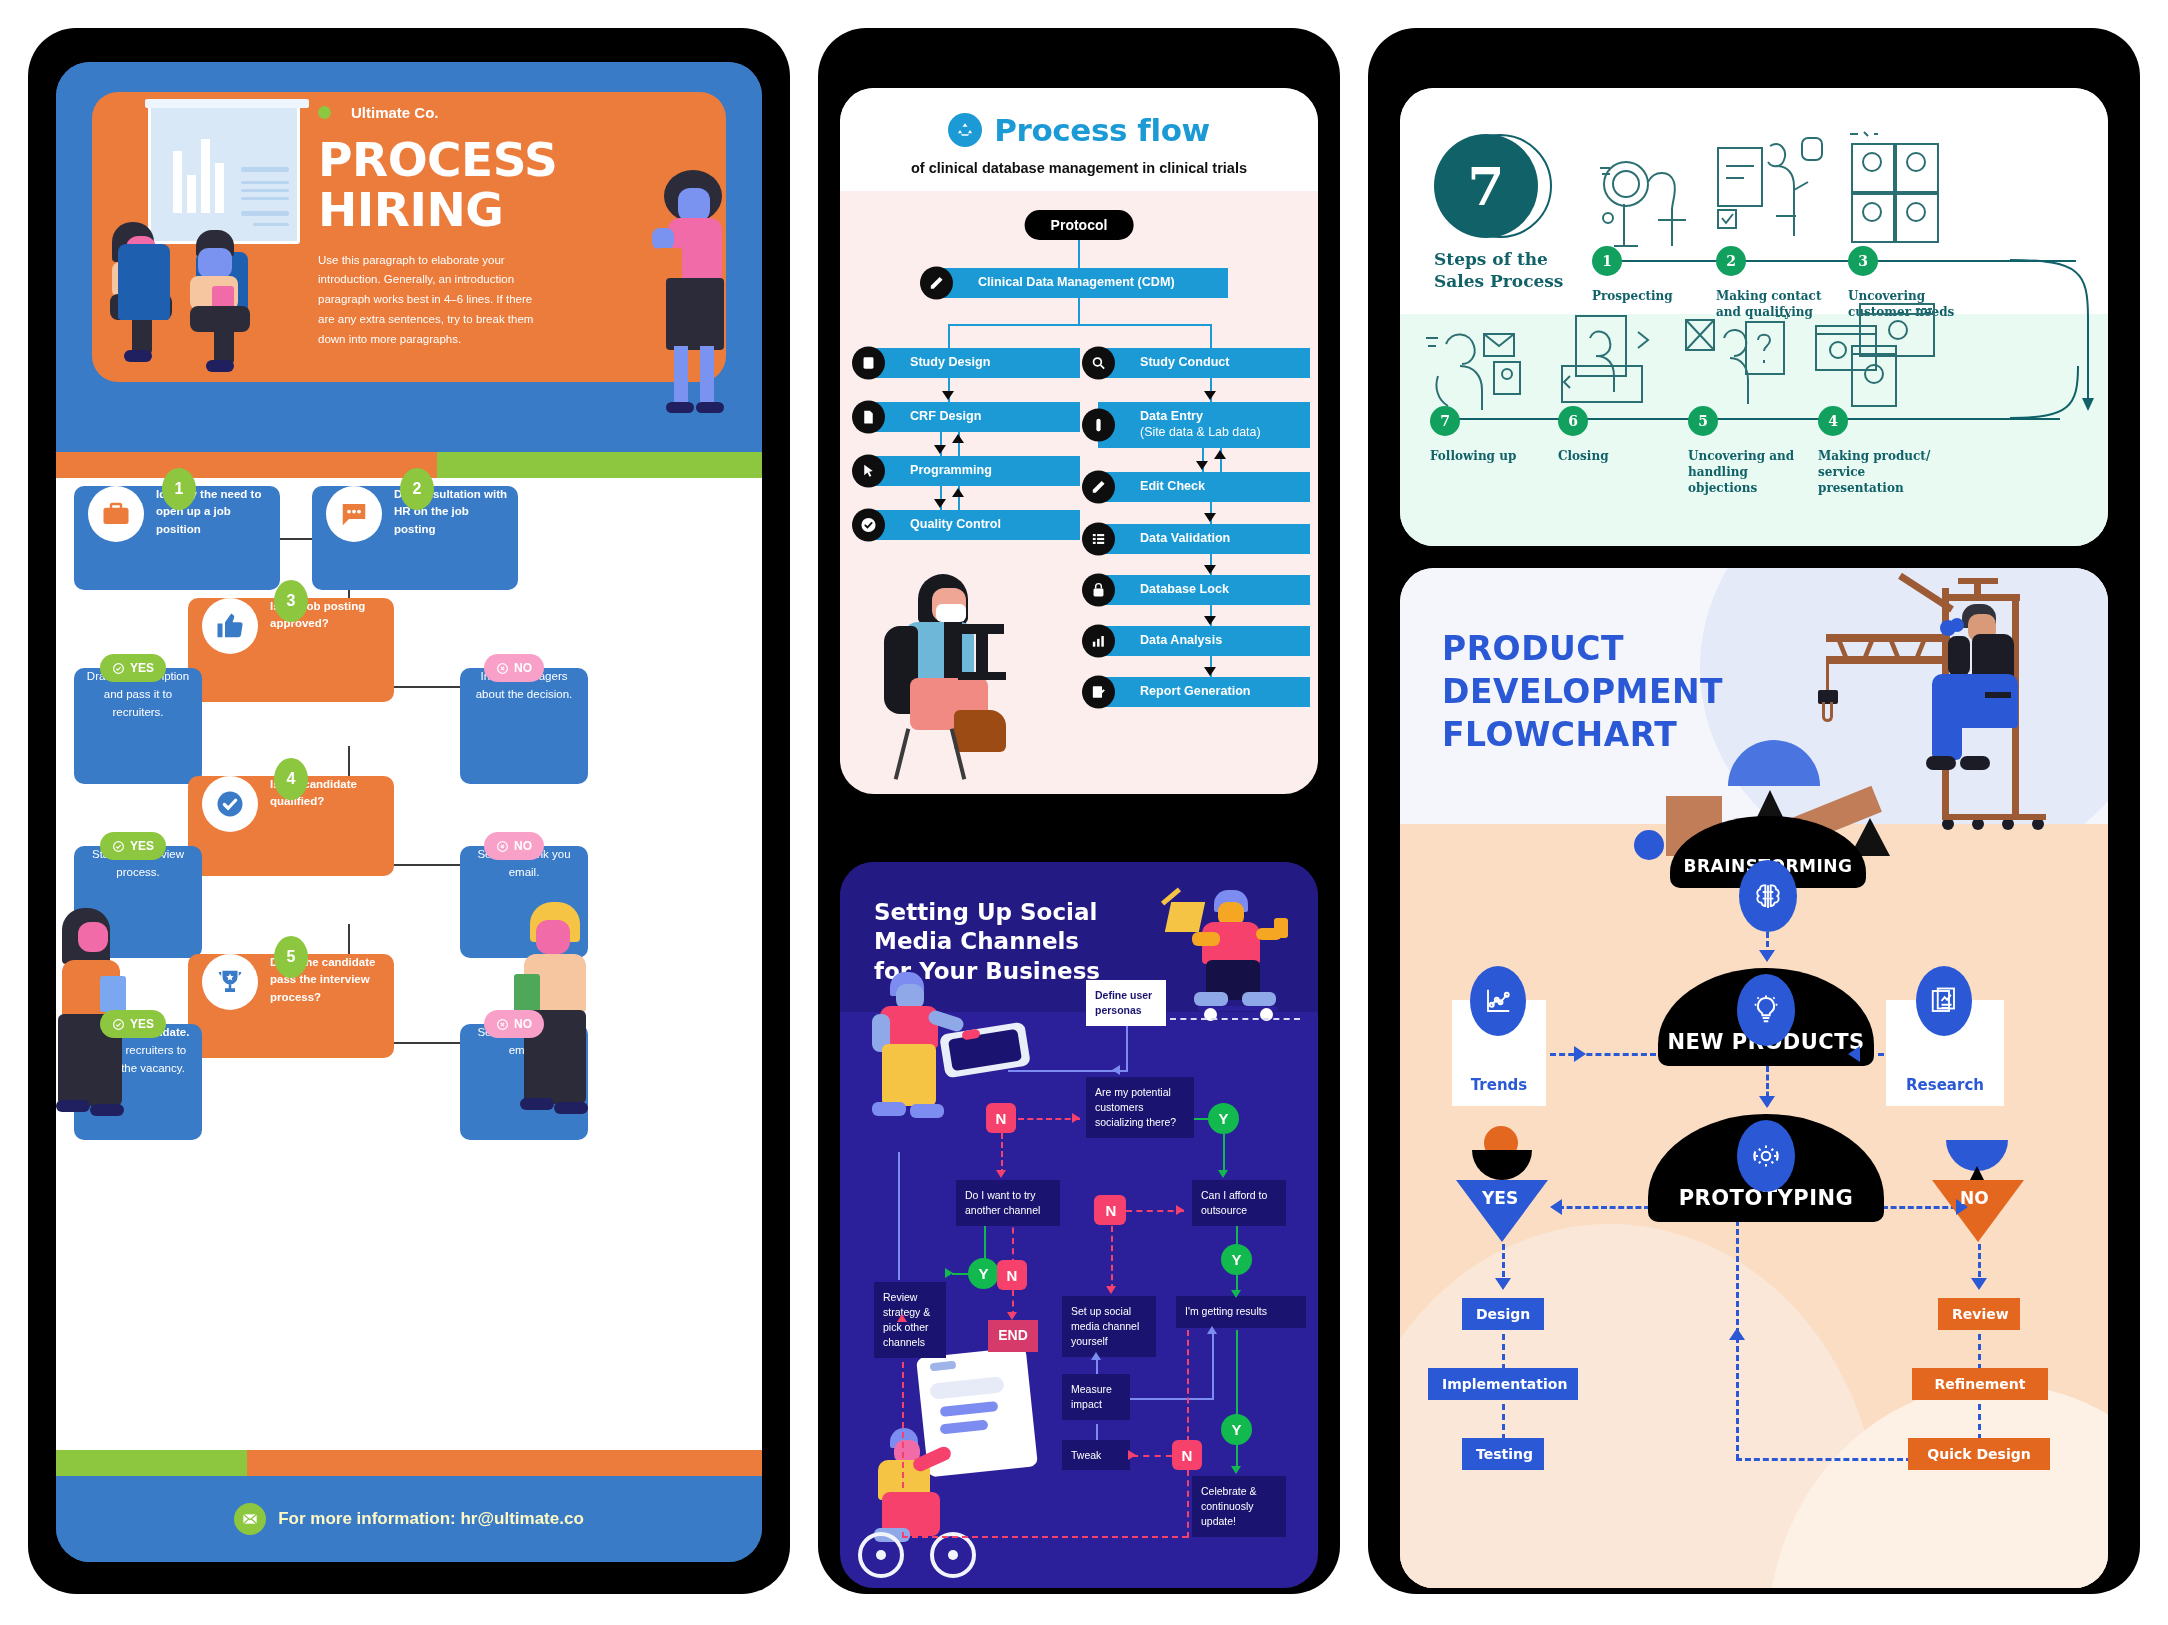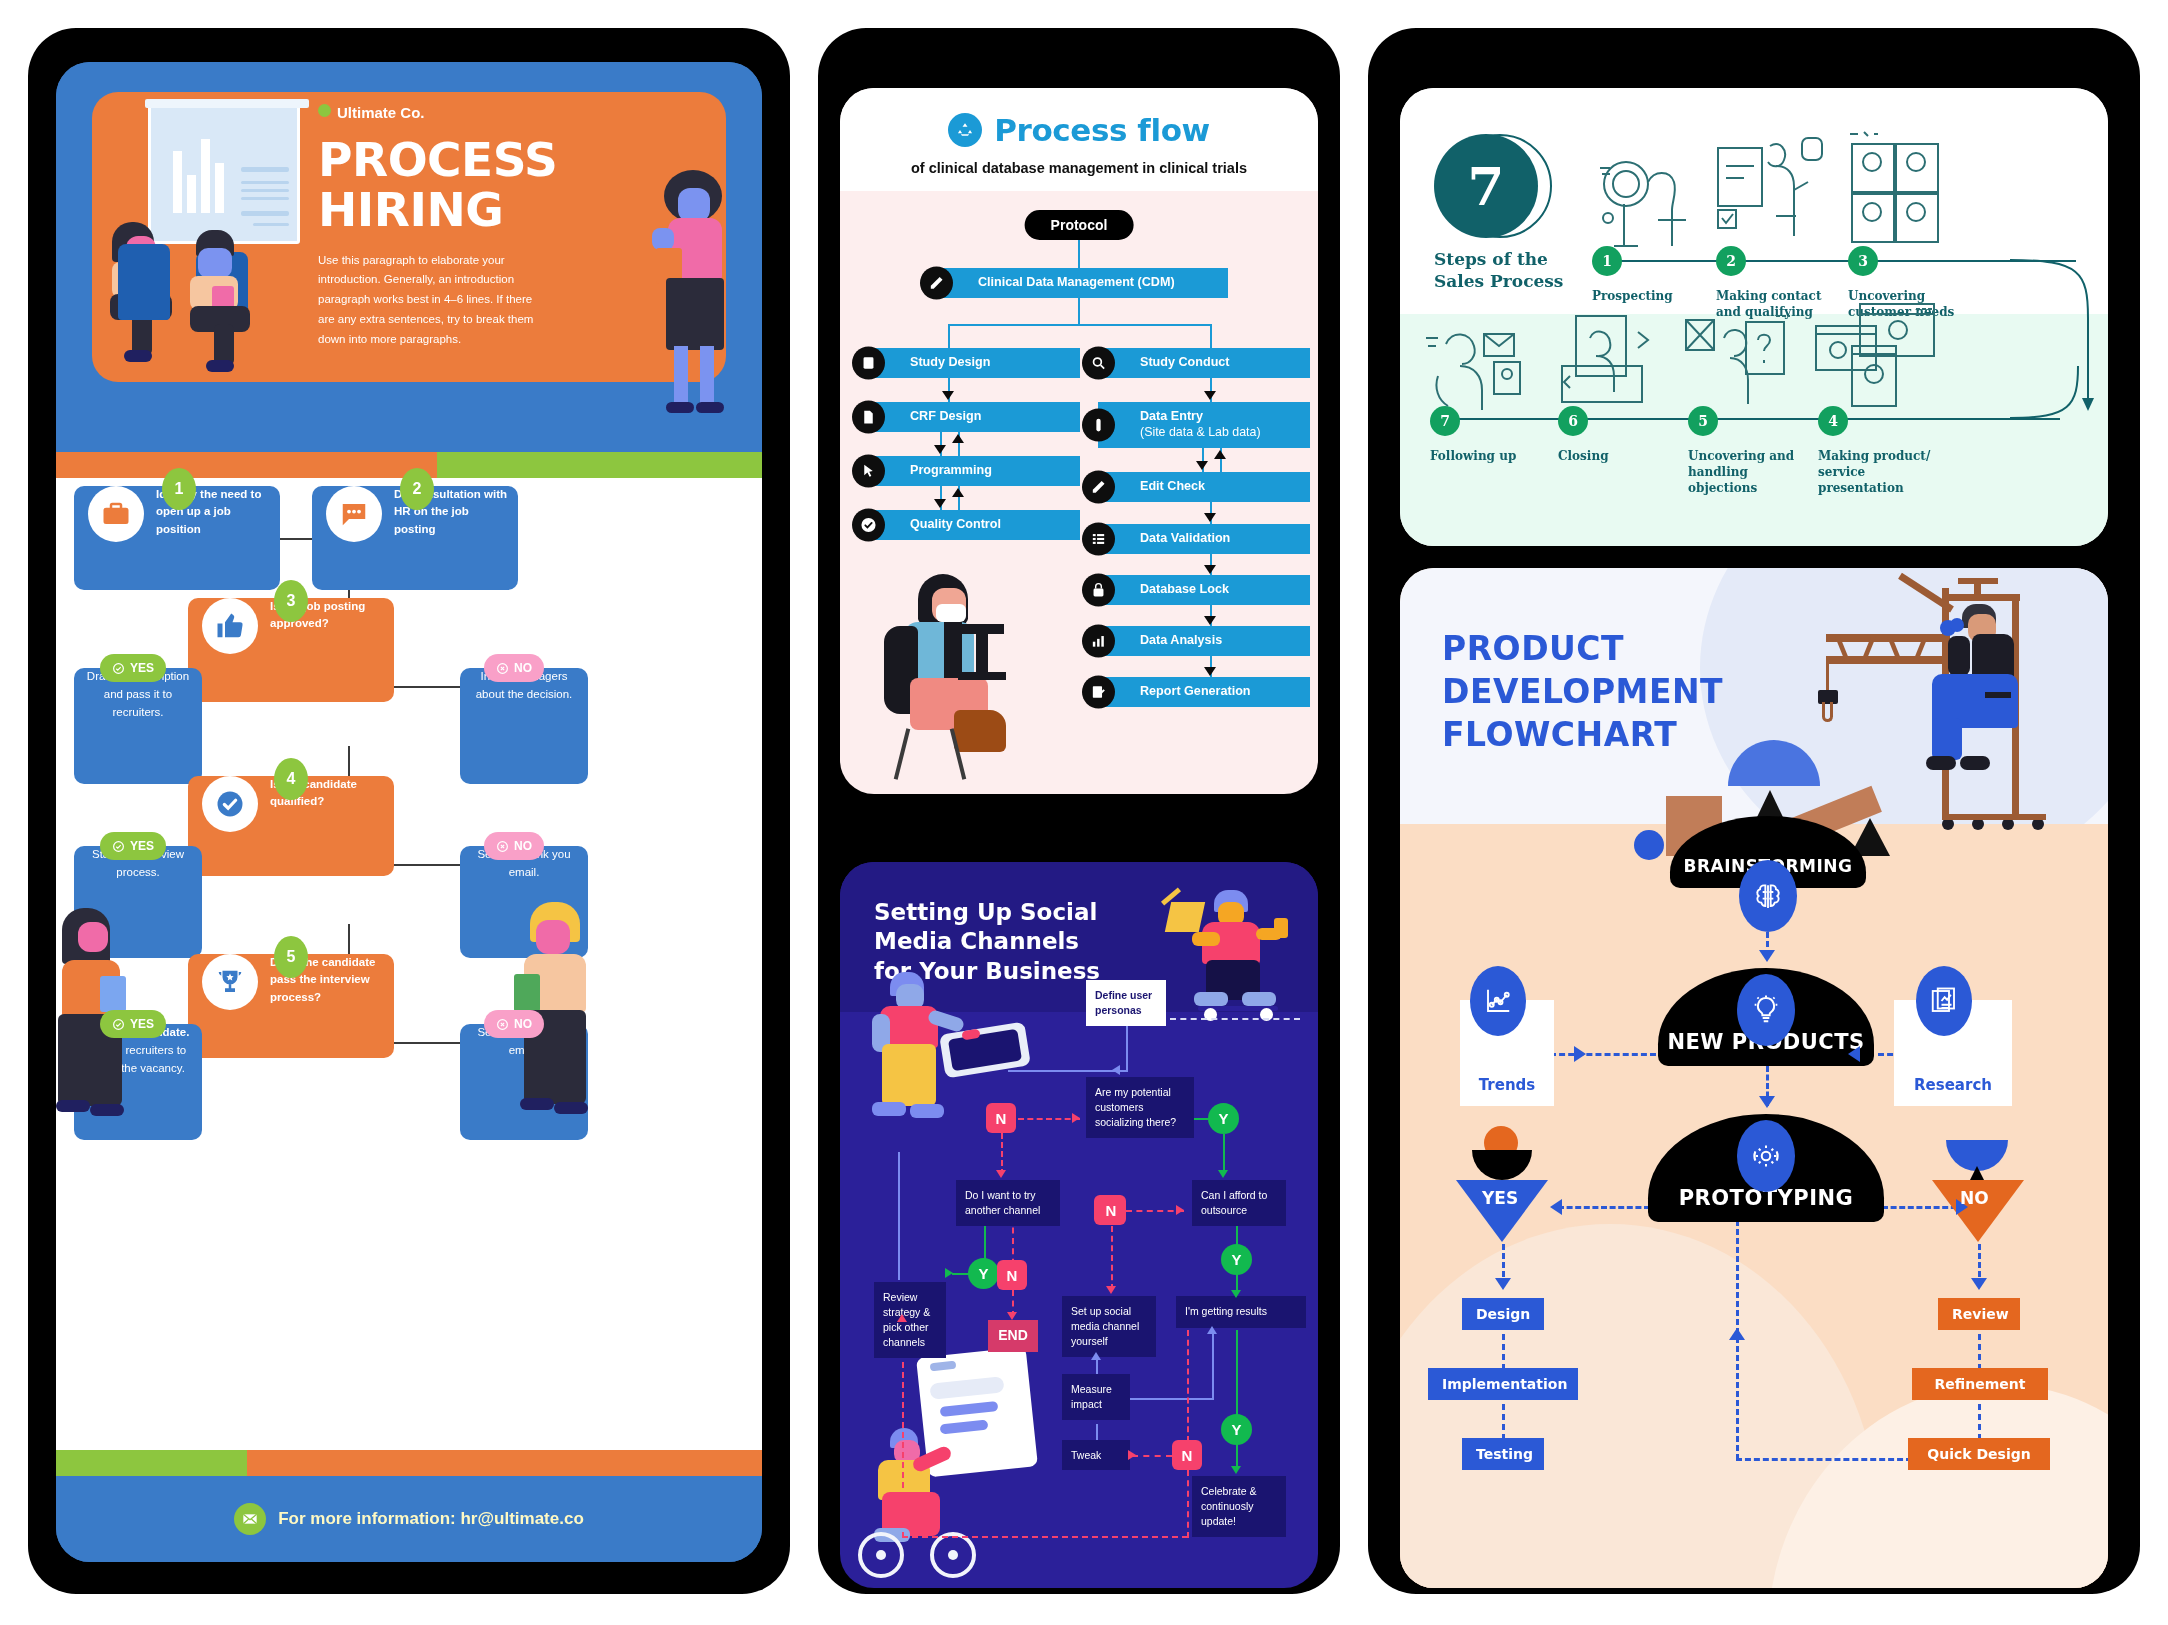--- a/index.html
+++ b/index.html
@@ -18,21 +18,21 @@
   #bd-right  { left:1368px;top:28px;  width:772px;  height:1566px; }
 
   .card { position:absolute; border-radius:34px; overflow:hidden; }
 
   
   #card-hiring { left:56px; top:62px; width:706px; height:1500px; background:#3a7bc8; }
   .hero { position:absolute; left:0; top:0; width:100%; height:400px; background:#3a7bc8; }
   .hero-panel { position:absolute; left:36px; top:30px; width:634px; height:290px;
       background:#ec7c3c; border-radius:26px; }
   .hero-txt { position:absolute; left:262px; top:42px; width:360px; }
-  .brand { display:flex; align-items:flex-start; gap:6px; font-size:15px; font-weight:bold; color:#fff; }
+  .brand { display:flex; align-items:center; gap:20px; font-size:15px; font-weight:bold; color:#fff; }
   .brand .dot { width:13px;height:13px;border-radius:50%;background:#8dc63f; display:block; }
   .hero-h1 { font-family:"DejaVu Sans", sans-serif; font-weight:bold; color:#fff; font-size:47px;
       line-height:1.06; letter-spacing:-0.5px; margin-top:14px; }
   .hero-p { color:#fff; font-size:11.5px; line-height:1.72; margin-top:16px; width:232px; }
   
   .wb { position:absolute; left:92px; top:42px; width:152px; height:140px; background:#d9e8f7;
         border:3px solid #fff; border-radius:3px; }
   .wb-top { position:absolute; left:-6px; top:-8px; width:164px; height:9px; background:#eef5fc; border-radius:2px;}
   .wb-bar { position:absolute; bottom:28px; width:9px; background:#fff; }
   .wb-line { position:absolute; right:8px; height:3px; background:#b9d4ee; border-radius:2px; }
@@ -173,21 +173,21 @@
       font-family:"DejaVu Sans",sans-serif; }
   .dome { position:absolute; background:#000; color:#fff; font-weight:bold;
       display:flex; align-items:flex-end; justify-content:center;
       border-radius:50% 50% 10px 10px / 78% 78% 10px 10px; z-index:4;
       font-family:"DejaVu Sans",sans-serif; letter-spacing:0.5px;}
   .dome span { padding-bottom:12px; }
   .dome-ic { position:absolute; width:58px; height:72px; border-radius:50%; background:#2b59d6;
       display:flex;align-items:center;justify-content:center; z-index:6;}
   .dome-ic svg { width:32px; height:32px; }
   .side-card { position:absolute; background:#fff; display:flex; align-items:flex-end;
-      justify-content:center; z-index:4;margin-left:8px;}
+      justify-content:center; z-index:4;}
   .side-card span { color:#2b59d6; font-weight:bold; font-size:15px; padding-bottom:12px;
       font-family:"DejaVu Sans",sans-serif;}
   .side-ic { position:absolute; width:56px;height:70px;border-radius:50%;background:#2b59d6;
       display:flex;align-items:center;justify-content:center; z-index:6;}
   .side-ic svg{width:30px;height:30px;}
   .tri { position:absolute; width:0;height:0; z-index:4;}
   .tri.yes { border-left:46px solid transparent; border-right:46px solid transparent;
       border-top:62px solid #2b59d6; }
   .tri.no { border-left:46px solid transparent; border-right:46px solid transparent;
       border-top:62px solid #e4671f; }

